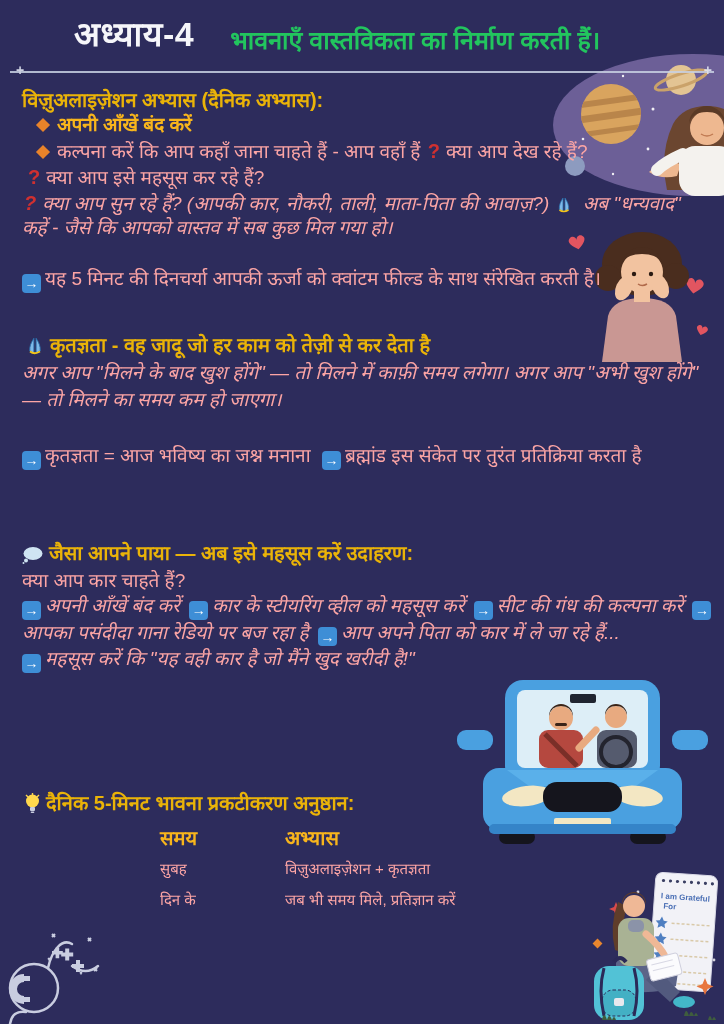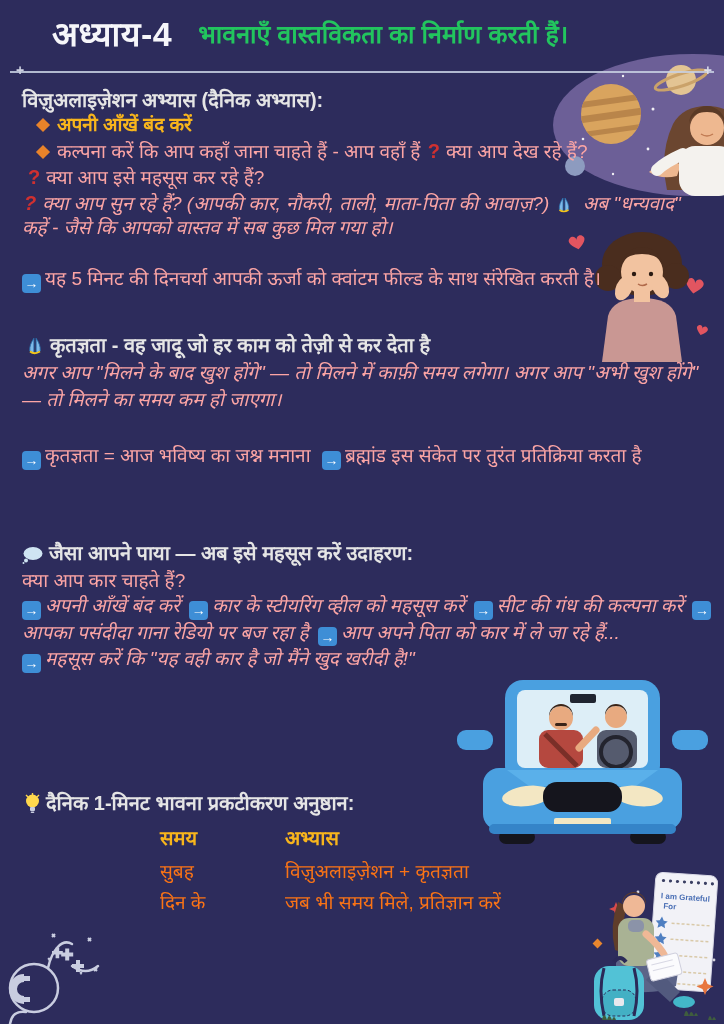--- a/index.html
+++ b/index.html
@@ -4,53 +4,53 @@
 <style>
   html,body{margin:0;padding:0;background:#1c1b40;}
   .page{
     position:relative;width:724px;height:1024px;margin:0 auto;
     background:#2d2c5c;overflow:hidden;
     font-family:"Liberation Sans","DejaVu Sans",sans-serif;
     color:#f4f4f8;
   }
   .abs{position:absolute;}
   
-  .header{left:52px;top:10px;display:flex;align-items:center;gap:26px;}
+  .header{left:74px;top:10px;display:flex;align-items:flex-end;gap:36px;}
   .chapter{font-size:34px;font-weight:bold;color:#f6f6fa;letter-spacing:.5px;}
   .main-title{font-size:25px;font-weight:bold;color:#22c55e;}
   .divider{left:10px;top:71px;width:704px;height:2px;background:#c9d2e4;opacity:.85;z-index:5;}
   .divider::before,.divider::after{
     content:"+";position:absolute;top:-9px;color:#e8edf8;font-size:14px;font-weight:bold;
   }
   .divider::before{left:6px;}
   .divider::after{right:2px;}
   
   .line{white-space:nowrap;font-size:19px;line-height:24px;}
   .wrapblock{font-size:19px;line-height:24px;font-style:italic;}
   .gold{color:#f8b51c;font-weight:bold;}
-  .heading{font-size:20px;font-weight:bold;color:#e5e5e5;white-space:nowrap;}
+  .heading{font-size:20px;font-weight:bold;color:#eab308;white-space:nowrap;}
   .white{color:#fca5a5;}
   
   .chip{
     display:inline-flex;align-items:center;justify-content:center;
     width:19px;height:19px;border-radius:4px;background:#3e8ed6;color:#fff;
     font-weight:bold;font-size:14px;vertical-align:-3px;margin:0 4px 0 0;
   }
   .qmark{color:#d03030;font-weight:bold;font-size:20px;margin:0 6px 0 2px;}
   .diamond{
     display:inline-block;width:10px;height:10px;background:#e8832a;
     transform:rotate(45deg);margin:0 9px 1px 2px;
   }
   .isvg{vertical-align:-4px;margin:0 5px 0 0;}
   
   .ritual-table{left:115px;top:824px;width:560px;}
   .tr{display:grid;grid-template-columns:125px 1fr;height:31px;align-items:start;}
   .tr.head{margin-bottom:3px;}
   .th{font-size:20px;font-weight:bold;color:#f8b51c;}
-  .td{font-size:19px;color:#f97316;white-space:nowrap;}
+  .td{font-size:15px;color:#fca5a5;white-space:nowrap;}
   .ovcell{position:relative;}
   .ovcell span{position:absolute;left:0;top:0;}
 </style>
 </head>
 <body>
 
 <div class="page">
 
   <svg class="abs" style="left:553px;top:54px;z-index:1;" width="270" height="142" viewBox="0 0 270 142">
     <ellipse cx="140" cy="71" rx="140" ry="71" fill="#6c5f97"></ellipse>
@@ -337,21 +337,21 @@
     <span class="chip" style="margin-left:4px;">→</span><span class="white">आप अपने पिता को कार में ले जा रहे हैं...</span><br>
     <span class="chip">→</span><span class="white">महसूस करें कि "यह वही कार है जो मैंने खुद खरीदी है!"</span>
   </div>
 
   <div class="abs heading" style="left:24px;top:789px;z-index:2;">
     <svg class="isvg" width="17" height="21" viewBox="0 0 17 21">
       <circle cx="8.5" cy="8" r="6.5" fill="#ffd84d"></circle>
       <path d="M2,2 L4,4 M15,2 L13,4 M8.5,0 V2" stroke="#ffd84d" stroke-width="1.4"></path>
       <rect x="6" y="14" width="5" height="4" rx="1" fill="#c9cde0"></rect>
       <rect x="6.7" y="18.5" width="3.6" height="1.6" rx="0.8" fill="#c9cde0"></rect>
-    </svg><span>दैनिक 1-मिनट भावना प्रकटीकरण अनुष्ठान:</span>
+    </svg><span>दैनिक 5-मिनट भावना प्रकटीकरण अनुष्ठान:</span>
   </div>
 
   <div class="abs ritual-table" style="z-index:2;margin-left:45px;">
     <div class="tr head">
       <div class="th">समय</div>
       <div class="th">अभ्यास</div>
     </div>
     <div class="tr">
       <div class="td">सुबह</div>
       <div class="td">विज़ुअलाइज़ेशन + कृतज्ञता</div>

